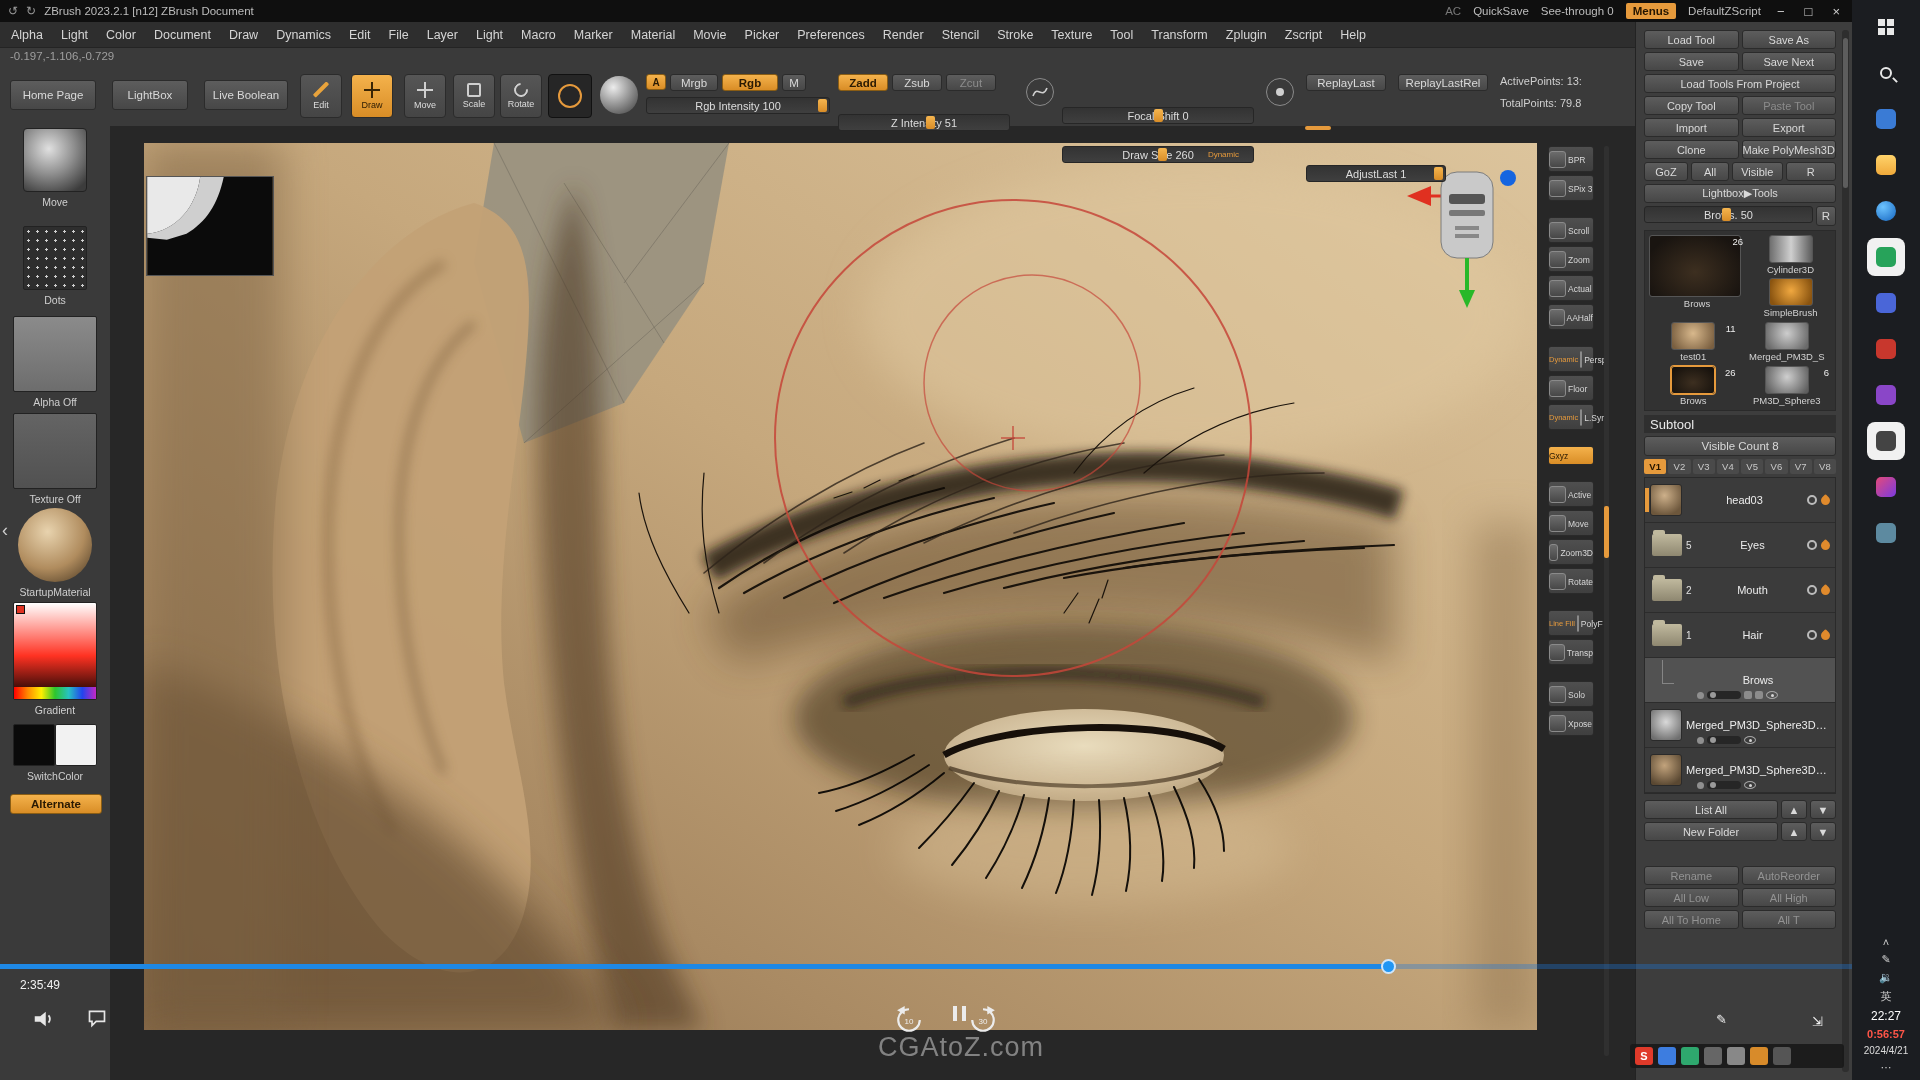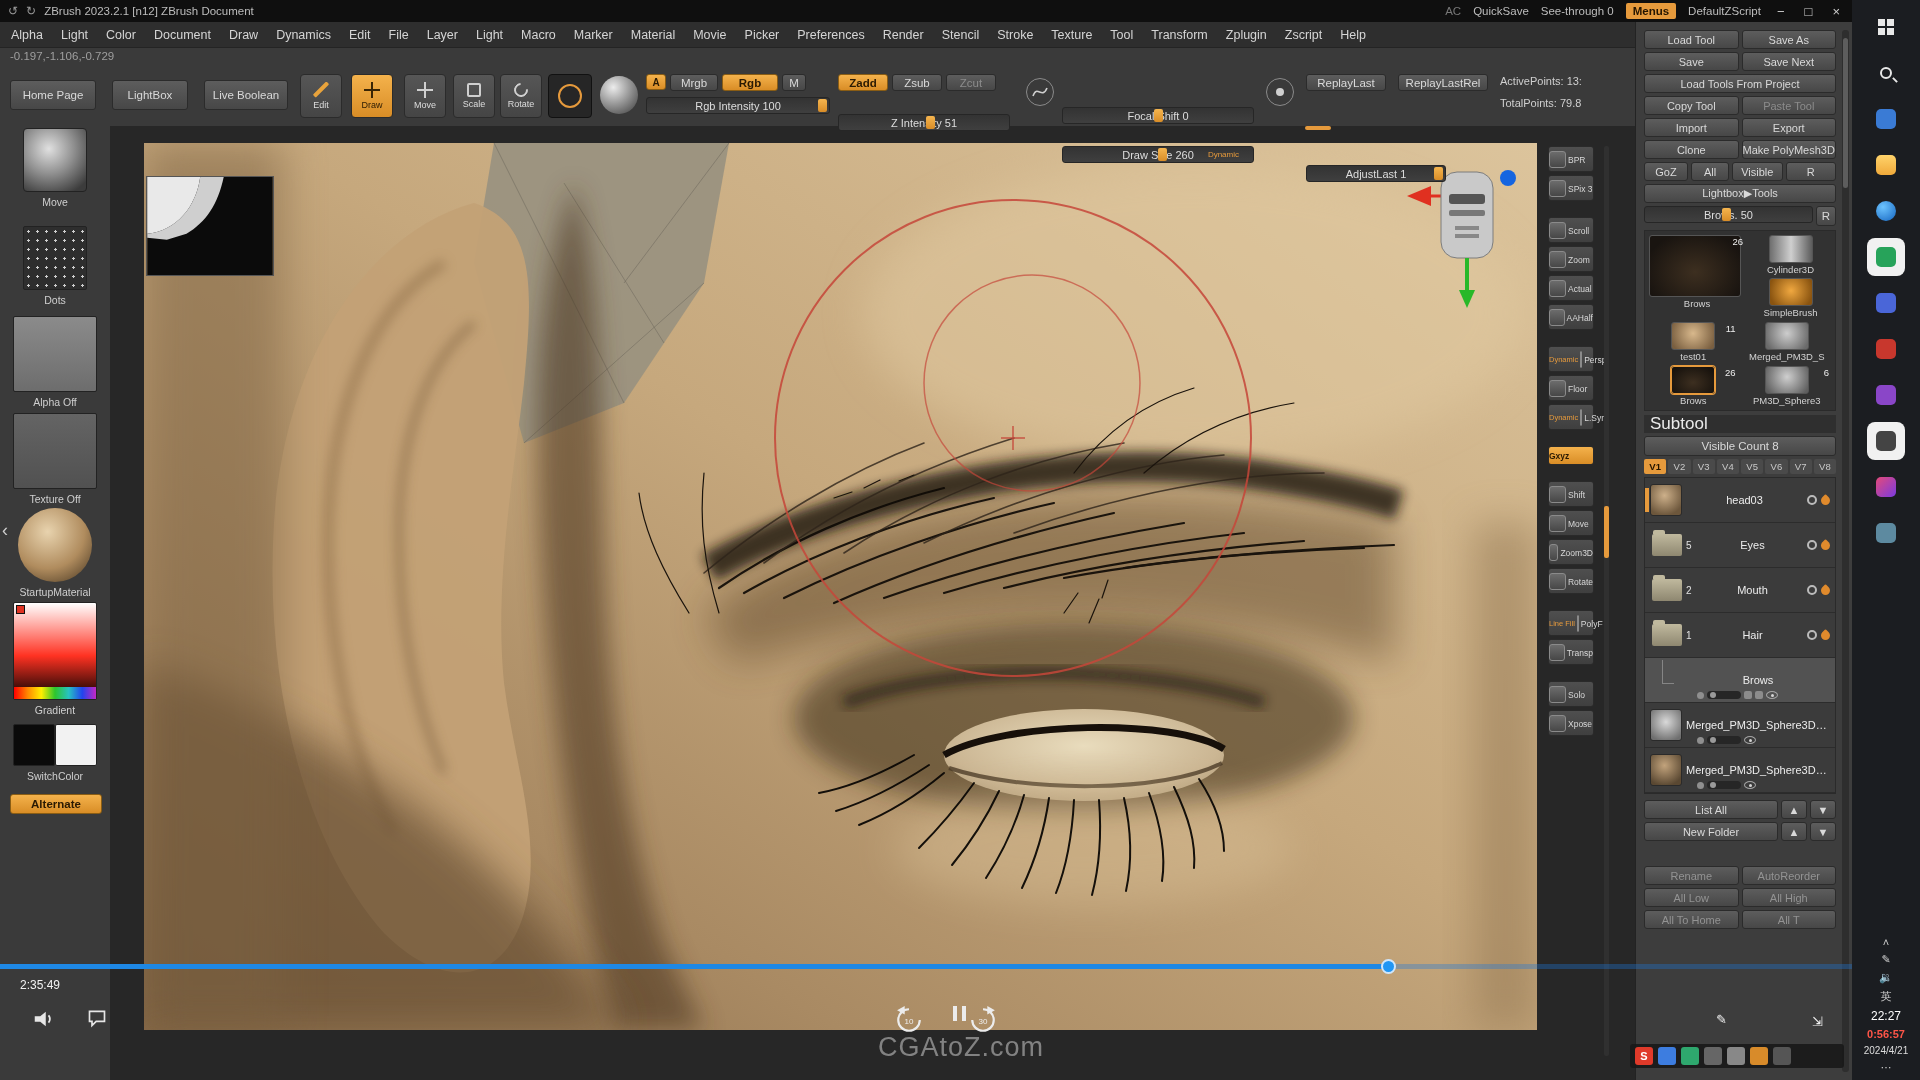--- a/index.html
+++ b/index.html
@@ -51,21 +51,21 @@
 .canvas-svg{position:absolute;left:34px;top:17px;width:1393px;height:887px;display:block}
 .alpha-thumb{position:absolute;left:36px;top:50px;width:128px;height:100px;border:1px solid #555}
 .gizmo{position:absolute;left:1295px;top:40px;width:115px;height:145px}
 .rshelf{position:absolute;left:1437px;top:20px;width:48px;display:flex;flex-direction:column;align-items:center;gap:3px}
 .rs{width:46px;display:flex;flex-direction:row;align-items:center;gap:2px;padding:4px 0 3px;background:linear-gradient(#4f4f4f,#3f3f3f);border:1px solid #2a2a2a;border-radius:3px}
 .rs .lb{font-size:8.5px;color:#d8d8d8;white-space:nowrap}
 .rs .sub{font-size:7.5px;color:#e69a3c;white-space:nowrap}
 .rs .sub:empty{display:none}
 .mi-ic{width:17px;height:17px;border:1px solid #8a8a8a;border-radius:3px;background:linear-gradient(#6c6c6c,#474747)}
 .rs.on{background:linear-gradient(#f4b24c,#d98d26)}
-.rs.on .lb{color:#2a1a03;font-weight:bold}
+.rs.on .lb{color:#2a1a03;font-weight:normal}
 .sp{height:10px}
 .vscroll{position:absolute;left:1494px;top:20px;width:5px;height:910px;background:#303030;border-radius:2px}
 .vscroll i{position:absolute;left:0;top:360px;width:5px;height:52px;background:#e69a3c;border-radius:2px}
 .collapse{position:absolute;left:2px;top:394px;font-size:18px;color:#cfcfcf}
 .shelf-mark{position:absolute;left:1305px;top:60px;width:26px;height:4px;background:#e69a3c;border-radius:2px}
 
 .panel{position:absolute;left:1635px;top:22px;width:217px;height:1058px;background:#3d3d3d;border-left:1px solid #232323;padding:8px 16px 0 8px;font-size:11.5px;z-index:10}
 .prow{display:flex;gap:3px;margin-bottom:3px}
 .prow .btn{flex:1;height:19px;font-size:11px;white-space:nowrap;overflow:hidden}
 .panel-scroll{position:absolute;right:3px;top:8px;bottom:8px;width:7px;background:#2e2e2e;border-radius:3px}
@@ -85,21 +85,21 @@
 .tt-thumb{width:44px;height:28px;margin:0 auto;border:1px solid #555;border-radius:3px}
 .cyl{background:linear-gradient(90deg,#6f6f6f,#cfcfcf 50%,#5c5c5c)}
 .sbrush{background:radial-gradient(circle at 50% 45%,#f0a840,#8a5410 85%)}
 .skintn{background:radial-gradient(circle at 50% 40%,#d8b88c,#7a5f40 88%)}
 .grayb{background:radial-gradient(circle at 50% 40%,#cdcdcd,#6a6a6a 88%)}
 .darkb{background:radial-gradient(ellipse at 50% 60%,#3d2f20,#17120d 85%)}
 .bustb{background:radial-gradient(circle at 50% 38%,#cfcfcf,#5f5f5f 90%)}
 .tt-row{display:flex;gap:5px;margin-top:4px}
 .tt-cell.sel .tt-thumb{border-color:#e69a3c;box-shadow:0 0 0 1px #e69a3c}
 
-.st-header{height:18px;background:#2f2f2f;display:flex;align-items:center;padding-left:6px;font-size:17px;color:#eaeaea;margin:4px 0 3px}
+.st-header{height:18px;background:#2f2f2f;display:flex;align-items:center;padding-left:6px;font-size:13px;color:#eaeaea;margin:4px 0 3px}
 .full{width:100%;margin-bottom:3px}
 .st-tabs{display:flex;gap:2px;margin-bottom:3px}
 .st-tab{flex:1;height:15px;background:#4a4a4a;font-size:9.5px;display:flex;align-items:center;justify-content:center;border-radius:2px;color:#c9c9c9}
 .st-tab.on{background:#e69a3c;color:#241500;font-weight:bold}
 .st-list{background:#343434;border:1px solid #2a2a2a;margin-bottom:6px}
 .st-row{position:relative;display:flex;align-items:center;gap:4px;height:45px;padding:0 5px;border-bottom:1px solid #2c2c2c;background:#3b3b3b}
 .st-row.sel{background:#525252}
 .st-thumb{width:32px;height:32px;border-radius:3px;flex:0 0 auto;border:1px solid #2a2a2a}
 .bustA{background:radial-gradient(circle at 45% 35%,#cdb08a,#6d573c 78%)}
 .skullA{background:radial-gradient(circle at 50% 40%,#d9d9d9,#6f6f6f 85%)}
@@ -471,21 +471,21 @@
           <span class="mi-ic"></span>
           <span class="lb">L.Sym</span>
         </div>
       <div class="sp"></div>
       <div class="rs on">
           <span class="lb">Gxyz</span>
         </div>
       <div class="sp"></div>
       <div class="rs">
           <span class="mi-ic"></span>
-          <span class="lb">Shift</span>
+          <span class="lb">Active</span>
         </div>
       <div class="rs">
           <span class="mi-ic"></span>
           <span class="lb">Move</span>
         </div>
       <div class="rs">
           <span class="mi-ic"></span>
           <span class="lb">Zoom3D</span>
         </div>
       <div class="rs">

